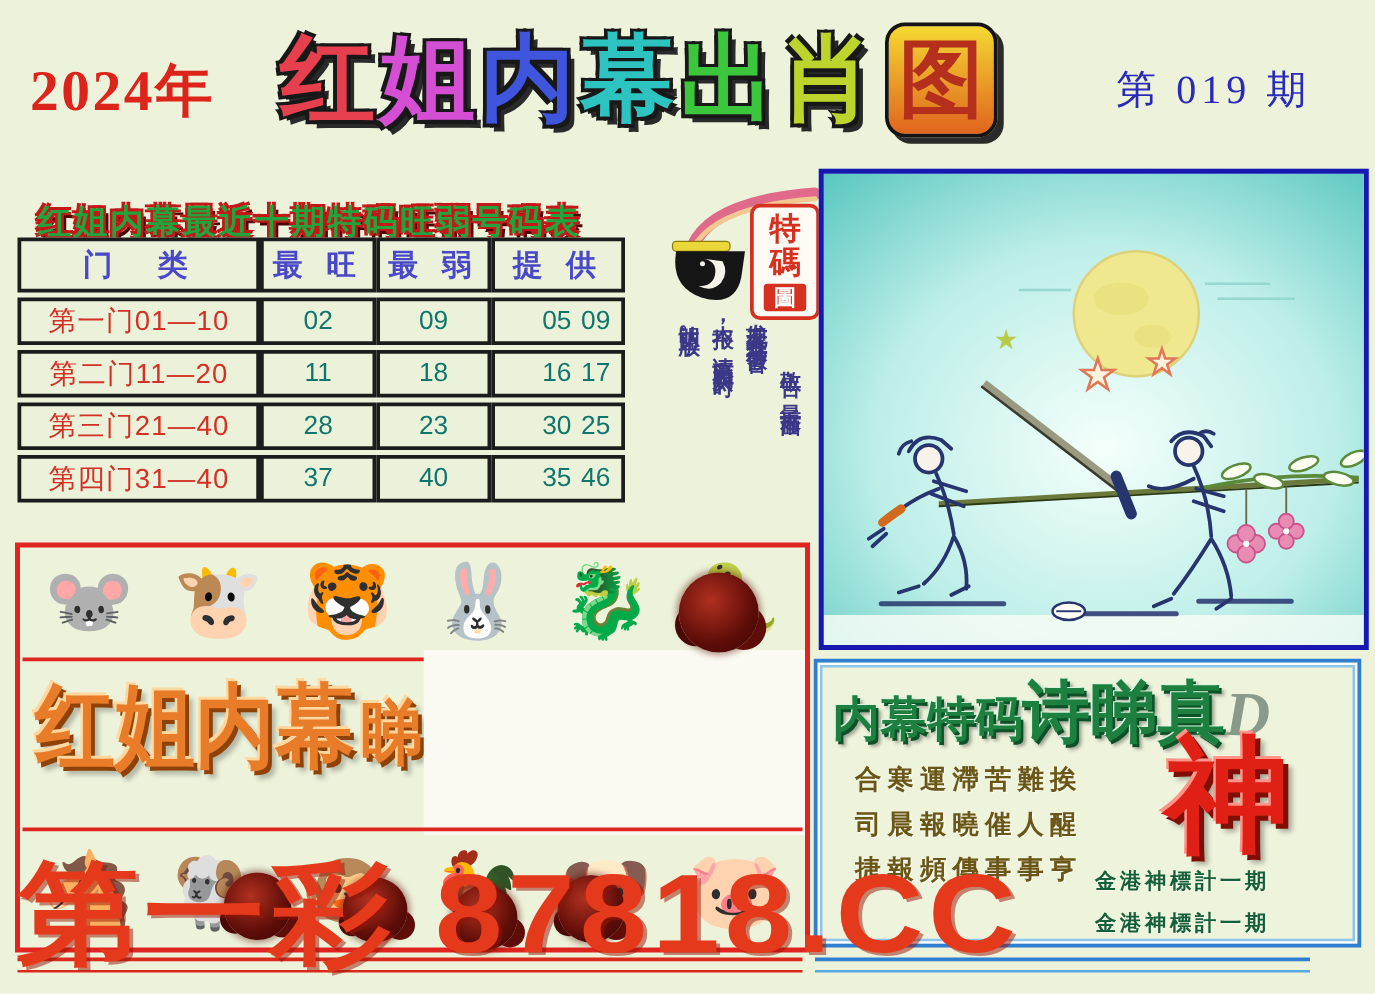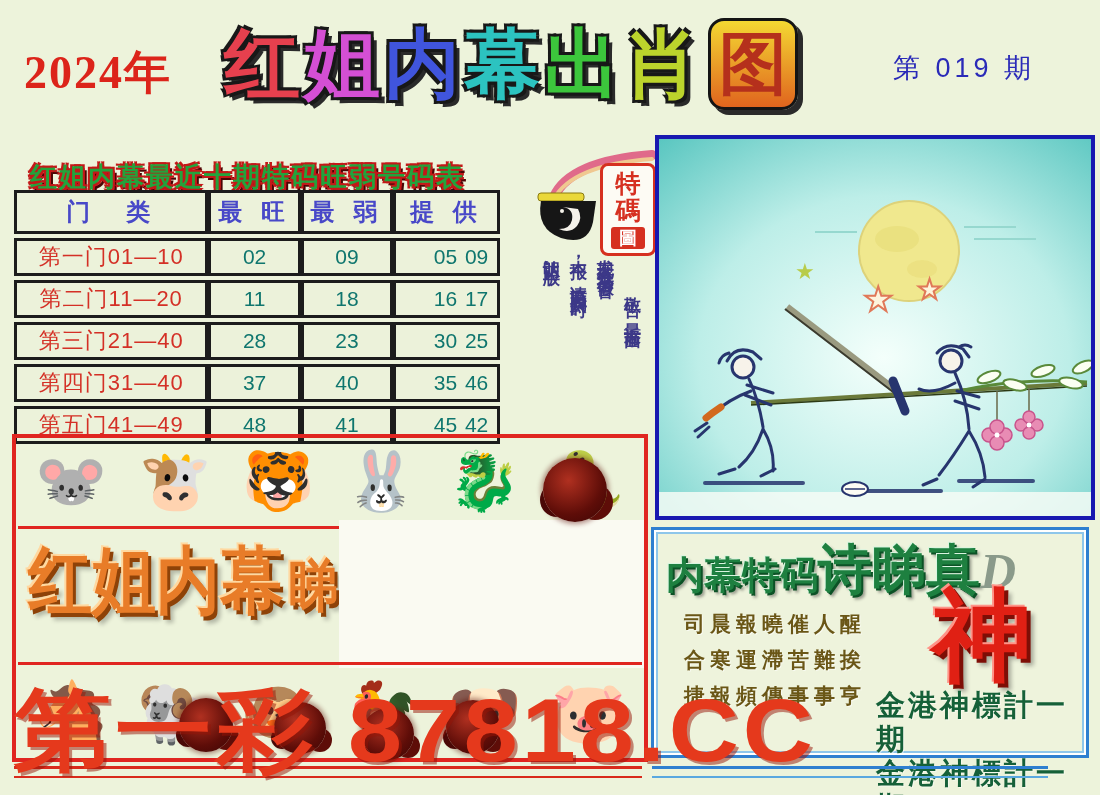--- a/index.html
+++ b/index.html
@@ -9,22 +9,22 @@
   
   .year{position:absolute;left:24px;top:42px;font-family:"Liberation Serif",serif;
         font-weight:900;font-size:46px;color:#dc241a;letter-spacing:2px;}
   .main-title{position:absolute;left:222px;top:18px;display:flex;align-items:center;}
   .tch{font-size:76px;font-weight:900;line-height:1.2;margin:0 2px;
        text-shadow:-3px -3px 0 #181818,3px -3px 0 #181818,-3px 3px 0 #181818,
                    3px 3px 0 #181818,6px 6px 0 #2a2a2a;}
   .tch.boxed{background:linear-gradient(#f4d832,#e0641e);border:3px solid #141414;
        border-radius:16px;padding:2px 8px;font-size:68px;text-shadow:none;
        box-shadow:5px 5px 0 #2a2a2a;margin-left:6px;}
-  .issue{position:absolute;left:893px;top:50px;font-family:Liberation Sans, sans-serif;
-         font-size:27px;color:#2a2ab8;letter-spacing:4px;}
+  .issue{position:absolute;left:893px;top:50px;font-family:Liberation Serif, serif;
+         font-size:32px;color:#2a2ab8;letter-spacing:4px;}
 
   
   .tbl-title{position:absolute;left:30px;top:159px;font-size:27px;font-weight:900;
        color:#23a33c;letter-spacing:2px;
        text-shadow:-2px -2px 0 #c41818,2px -2px 0 #c41818,-2px 2px 0 #c41818,
                    2px 2px 0 #c41818,4px 4px 0 #4a0505;}
   table.hotcold{position:absolute;left:14px;top:186px;width:486px;
        border-collapse:separate;border-spacing:0 4px;}
   table.hotcold th,table.hotcold td{border:3px solid #1c1c1c;background:#ecf2da;text-align:center;}
   table.hotcold th{height:36px;font-size:24px;font-weight:900;color:#4848c8;letter-spacing:6px;}
@@ -84,21 +84,21 @@
   .ptitle .small,.ptitle .large{font-weight:900;color:#1e8040;
        text-shadow:-1px -1px 0 #d8f5e0,2px 2px 0 #0c5226,4px 4px 3px rgba(0,0,0,.35);}
   .ptitle .flourish{font-family:"Liberation Serif",serif;font-style:italic;font-size:50px;
        color:#8a9a8a;font-weight:bold;}
   .plines{position:absolute;left:30px;top:76px;}
   .plines div{font-size:21px;font-weight:900;color:#6a5616;letter-spacing:5px;
        line-height:36px;text-shadow:1px 1px 0 rgba(255,255,255,.6);}
   .shen{position:absolute;left:278px;top:40px;font-size:100px;font-weight:900;color:#e02014;
        text-shadow:-2px -2px 0 #ff9488,4px 4px 0 #7e0e06,7px 7px 4px rgba(0,0,0,.3);}
   .pfoot{position:absolute;left:222px;top:158px;}
-  .pfoot div{font-size:29px;font-weight:900;color:#156038;letter-spacing:3px;line-height:34px;
+  .pfoot div{font-size:17px;font-weight:900;color:#156038;letter-spacing:3px;line-height:34px;
        text-shadow:1px 1px 0 rgba(255,255,255,.5);}
 
   
   .watermark{position:absolute;left:14px;top:672px;z-index:60;white-space:nowrap;
        font-size:97px;font-weight:900;color:#e5391c;letter-spacing:4px;
        transform:scaleY(.92);transform-origin:top left;
        text-shadow:3px 3px 0 rgba(150,20,5,.5);}
   .red-underline{position:absolute;left:14px;top:766px;width:628px;height:7px;
        border-top:3px solid #d92a1c;border-bottom:2px solid #d92a1c;}
   .blue-underline{position:absolute;left:652px;top:766px;width:396px;height:7px;
@@ -164,31 +164,20 @@
           </td>
     </tr>
     <tr>
       <td class="cat">第四门31—40</td>
       <td>37</td>
       <td>40</td>
       <td>
             <div class="offer">
               <span>35</span>
               <span>46</span>
-            </div>
-          </td>
-    </tr>
-    <tr>
-      <td class="cat">第五门41—49</td>
-      <td>48</td>
-      <td>41</td>
-      <td>
-            <div class="offer">
-              <span>45</span>
-              <span>42</span>
             </div>
           </td>
     </tr>
   </tbody>
     </table>
 
   <svg class="logo" viewBox="0 0 120 112">
     <path d="M18 52 Q34 16 116 10" stroke="#e06a8a" stroke-width="10" fill="none" stroke-linecap="round"></path>
     <path d="M18 54 Q36 20 116 14" stroke="#f0c890" stroke-width="4" fill="none" stroke-linecap="round"></path>
     <rect x="2" y="48" width="46" height="8" rx="3" fill="#ead83a" stroke="#8a7a10" stroke-width="1"></rect>
@@ -315,22 +304,22 @@
     <div class="blot b2"></div>
     <div class="blot b3"></div>
     <div class="blot b4"></div>
   </div>
 
   <div class="pbox">
     <div class="ptitle">
       <span class="small">内幕特码</span><span class="large">诗睇真</span><span class="flourish">D</span>
     </div>
     <div class="plines">
+      <div>合寒運滯苦難挨</div>
       <div>司晨報曉催人醒</div>
-      <div>合寒運滯苦難挨</div>
       <div>捷報頻傳事事亨</div>
     </div>
     <div class="shen">神</div>
     <div class="pfoot">
       <div>金港神標計一期</div>
       <div>金港神標計一期</div>
     </div>
   </div>
 
   <div class="watermark">第一彩 87818.CC</div>

